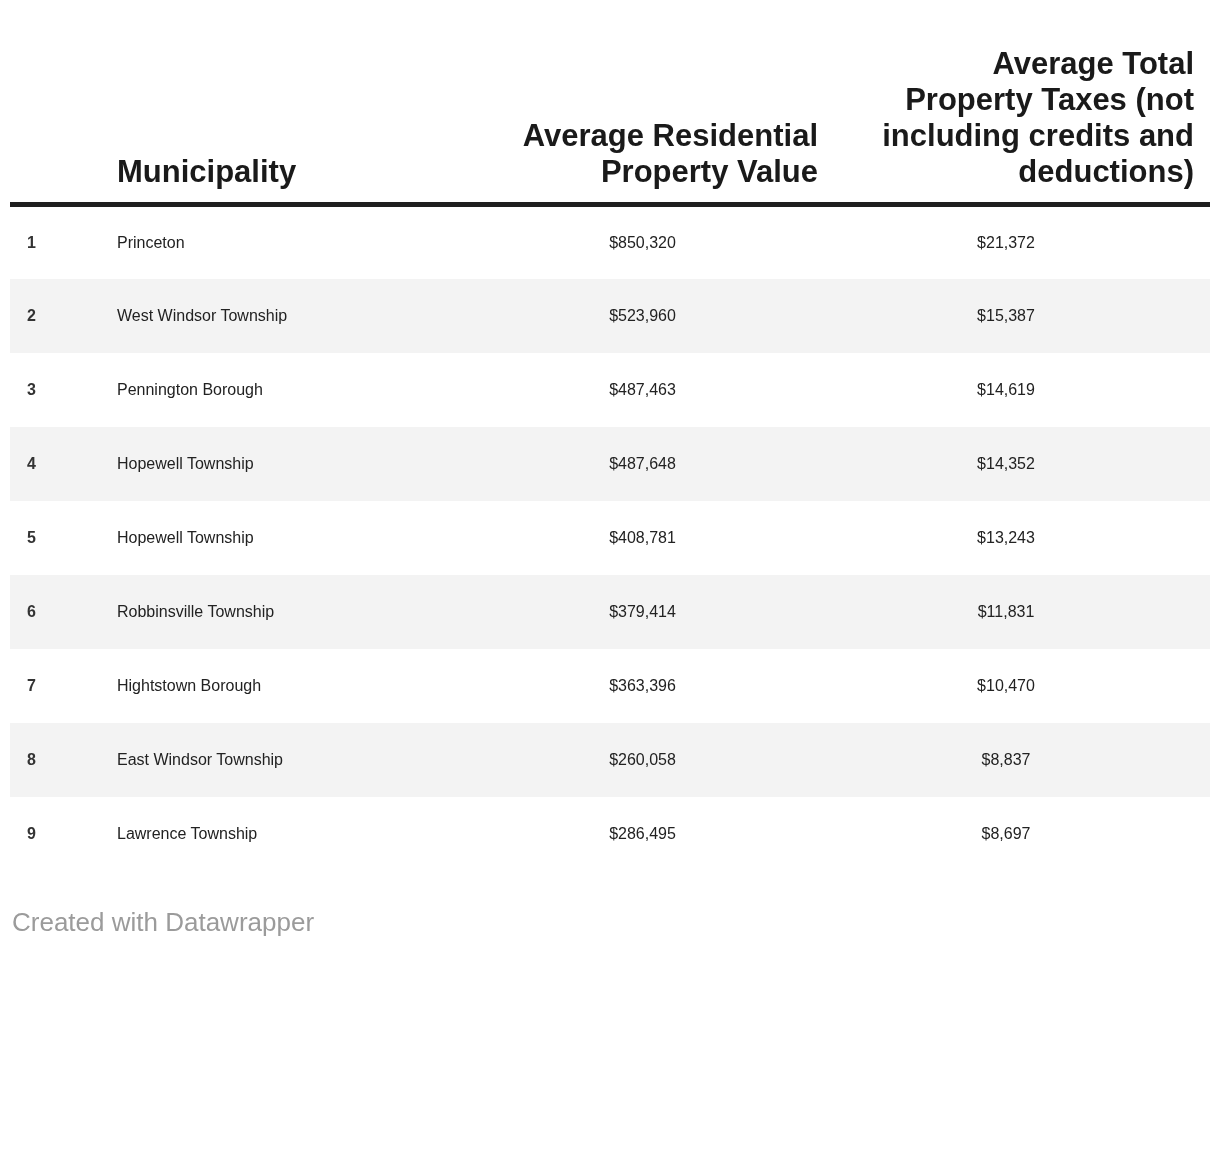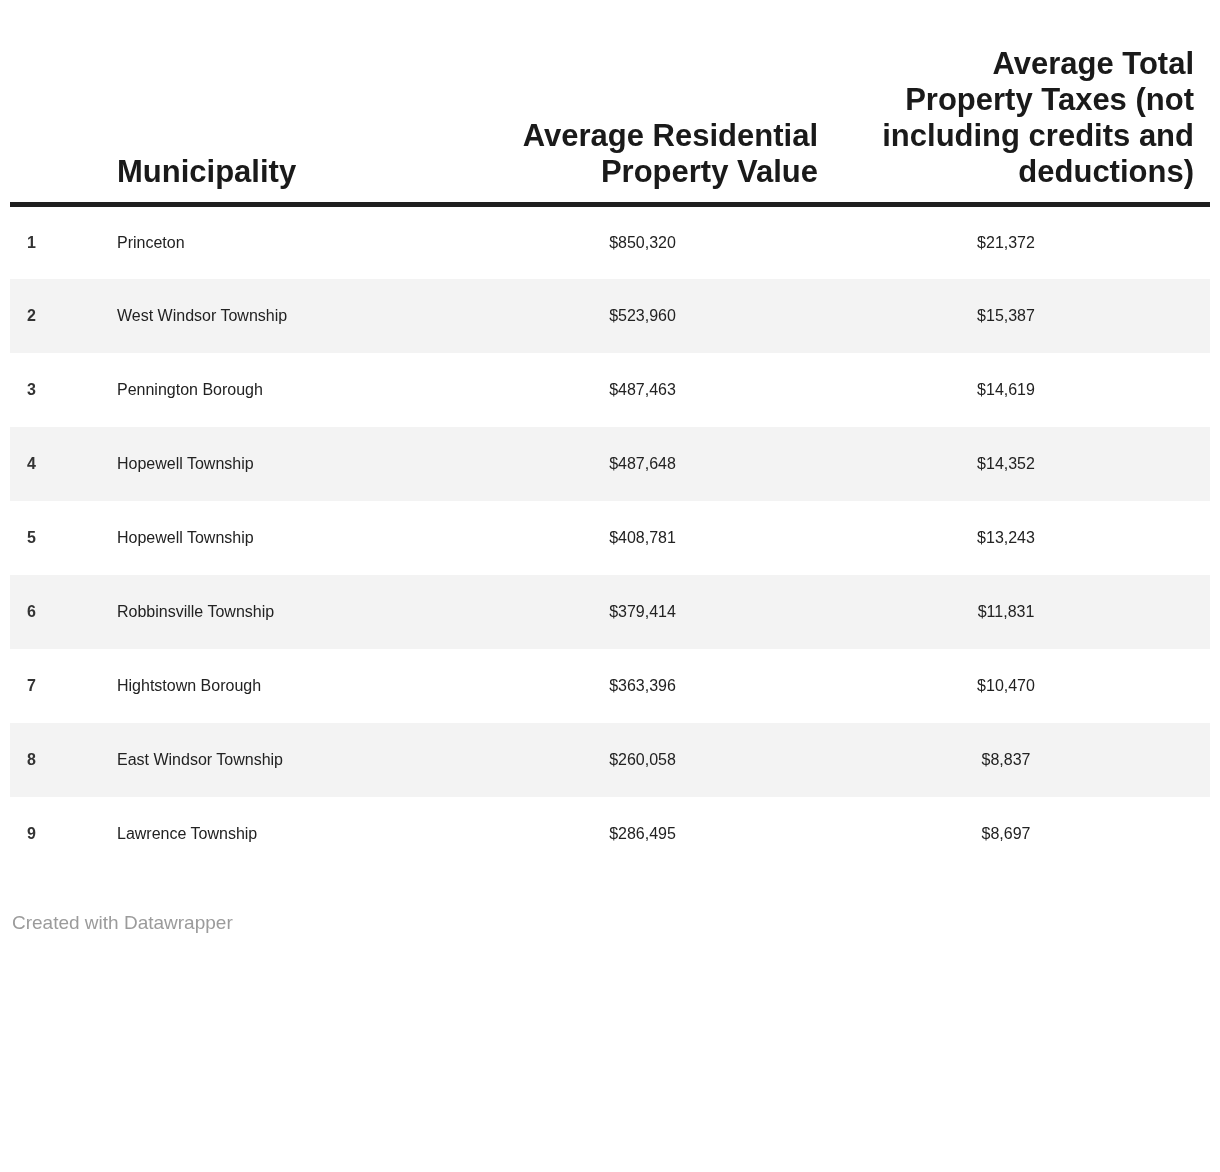--- a/index.html
+++ b/index.html
@@ -57,21 +57,21 @@
     padding-left: 17px;
     text-align: left;
   }
   td.muni { text-align: left; }
   td.num  { text-align: center; }
   td.tax  { padding-right: 16px; }
 
   .footer {
     margin-top: 40px;
     padding-left: 2px;
-    font-size: 19px;
+    font-size: 26px;
     line-height: 23px;
     color: #9b9b9b;
     text-decoration: none;
     display: inline-block;
   }
 </style>
 </head>
 <body>
 
 <div class="page">

